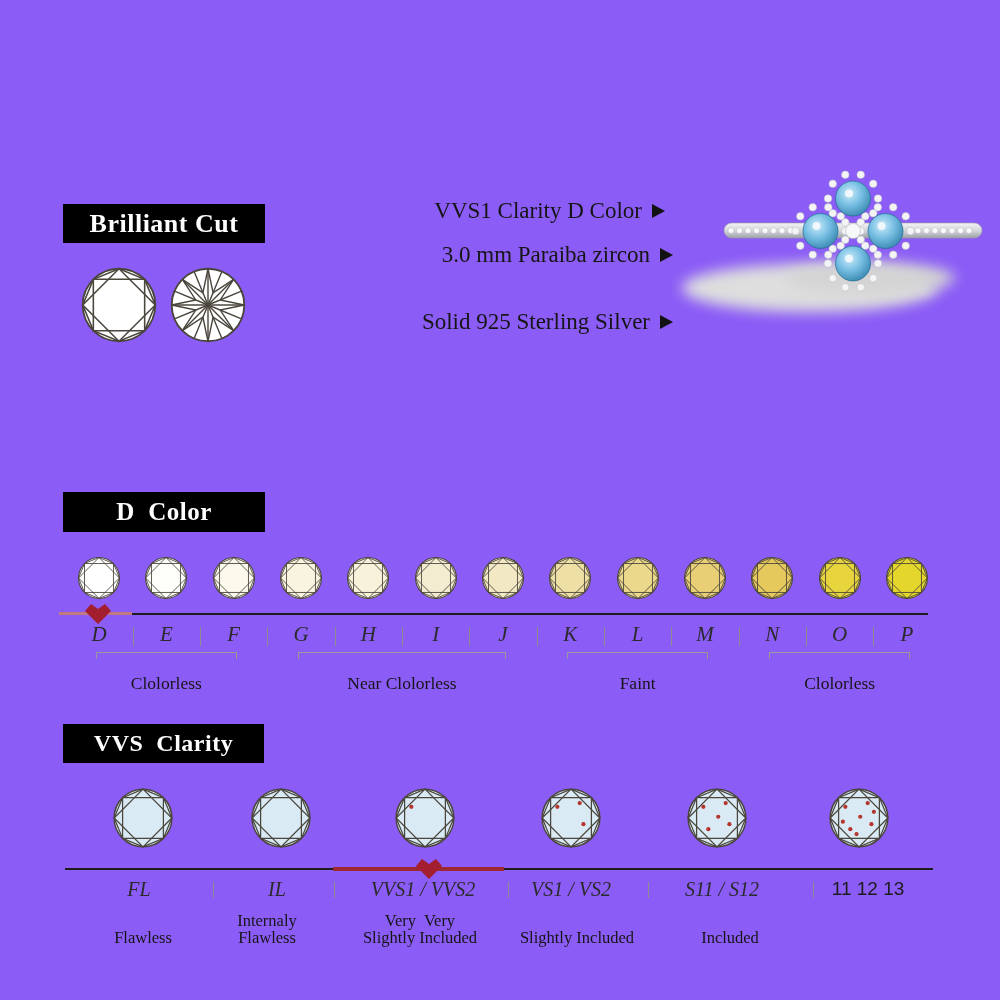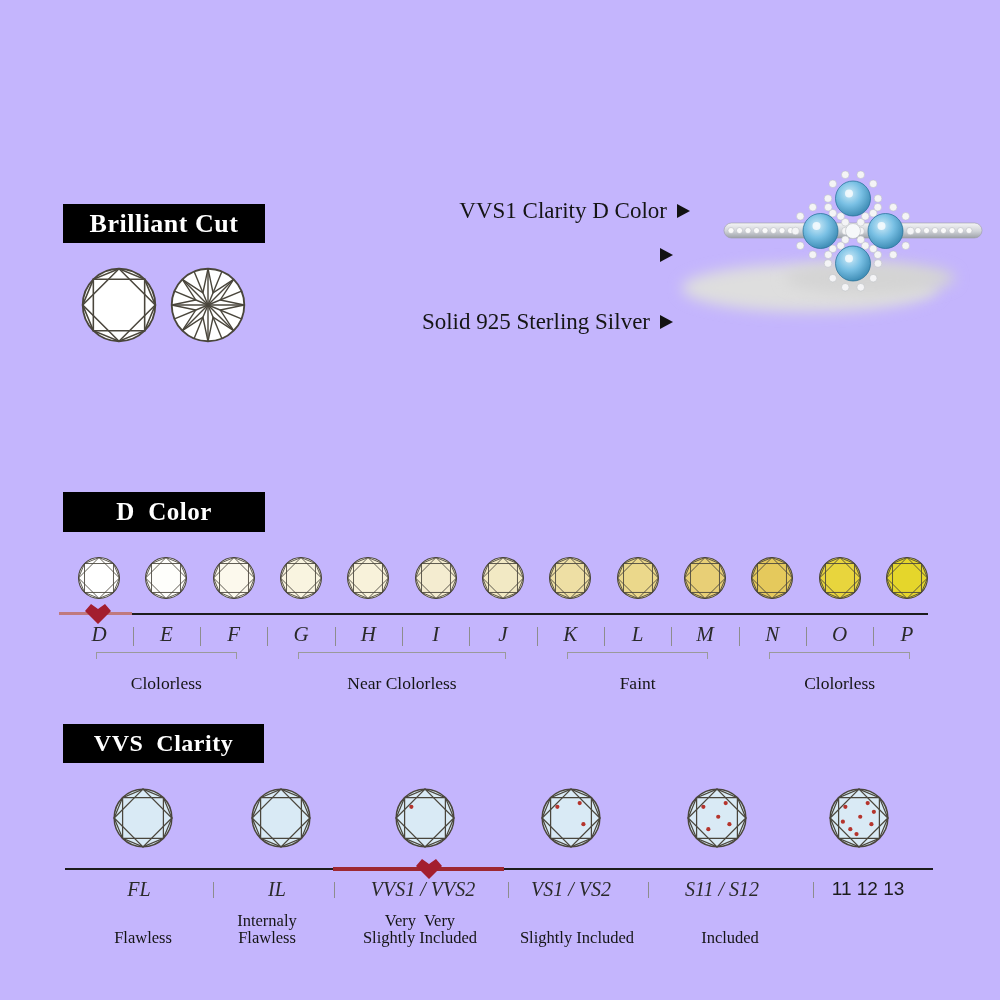--- a/index.html
+++ b/index.html
@@ -1,16 +1,16 @@
 <!DOCTYPE html>
 <html><head>
 <meta charset="utf-8">
 <style>
   html,body{margin:0;padding:0;background:#ffffff;}
-  .page{position:relative;width:1000px;height:1000px;background:#c4b5fd;overflow:hidden;
+  .page{position:relative;width:1000px;height:1000px;background:#8b5cf6;overflow:hidden;
         font-family:"Liberation Serif",serif;color:#111;}
   .abs{position:absolute;}
   .header-box{position:absolute;background:#000;color:#fff;display:flex;align-items:center;
               justify-content:center;font-weight:bold;white-space:pre;letter-spacing:.5px;}
   .feature-line{position:absolute;display:flex;align-items:center;font-size:23px;color:#151515;}
   .arrow-icon{width:0;height:0;border-left:13px solid #121212;border-top:7px solid transparent;
               border-bottom:7px solid transparent;margin-left:10px;flex:0 0 auto;}
   .scale-line{position:absolute;height:2px;background:#1c1c1c;}
   .red-underline{position:absolute;}
   .marker-icon{position:absolute;}
@@ -70,25 +70,26 @@
         <line x1="0" y1="0" x2="-32.88046532517447" y2="-32.880465325174455" stroke="#4a463c" stroke-width="1.8"></line>
         <line x1="0" y1="0" x2="-17.7947796049767" y2="-42.96039826177482" stroke="#4a463c" stroke-width="1.8"></line>
         <line x1="0" y1="0" x2="-8.541911424052788e-15" y2="-46.5" stroke="#4a463c" stroke-width="1.8"></line>
         <line x1="0" y1="0" x2="17.794779604976686" y2="-42.96039826177483" stroke="#4a463c" stroke-width="1.8"></line>
         <line x1="0" y1="0" x2="32.88046532517445" y2="-32.88046532517447" stroke="#4a463c" stroke-width="1.8"></line>
         <line x1="0" y1="0" x2="42.96039826177482" y2="-17.794779604976704" stroke="#4a463c" stroke-width="1.8"></line>
         <polygon points="46.5,0.0 15.7,6.5 32.9,32.9 6.5,15.7 0.0,46.5 -6.5,15.7 -32.9,32.9 -15.7,6.5 -46.5,0.0 -15.7,-6.5 -32.9,-32.9 -6.5,-15.7 -0.0,-46.5 6.5,-15.7 32.9,-32.9 15.7,-6.5" fill="none" stroke="#4a463c" stroke-width="1.8"></polygon>
       </svg>
   </div>
 
-  <div class="feature-line" style="top:196px;right:310px;height:30px;">
+  <div class="feature-line" style="top:196px;right:335px;height:30px;">
     <span>VVS1 Clarity D Color</span>
     <span class="arrow-icon"></span>
   </div>
   <div class="feature-line" style="top:240px;right:327px;height:30px;">
+    <span>3.0 mm Paraiba zircon</span>
     <span class="arrow-icon"></span>
   </div>
   <div class="feature-line" style="top:307px;right:327px;height:30px;justify-content:space-between;">
     <span>Solid 925 Sterling Silver</span>
     <span class="arrow-icon"></span>
   </div>
 
   <svg class="abs" style="left:660px;top:130px;" width="340" height="220" viewBox="0 0 340 220">
     <defs>
       <radialGradient id="stoneG" cx="40%" cy="35%" r="75%">

